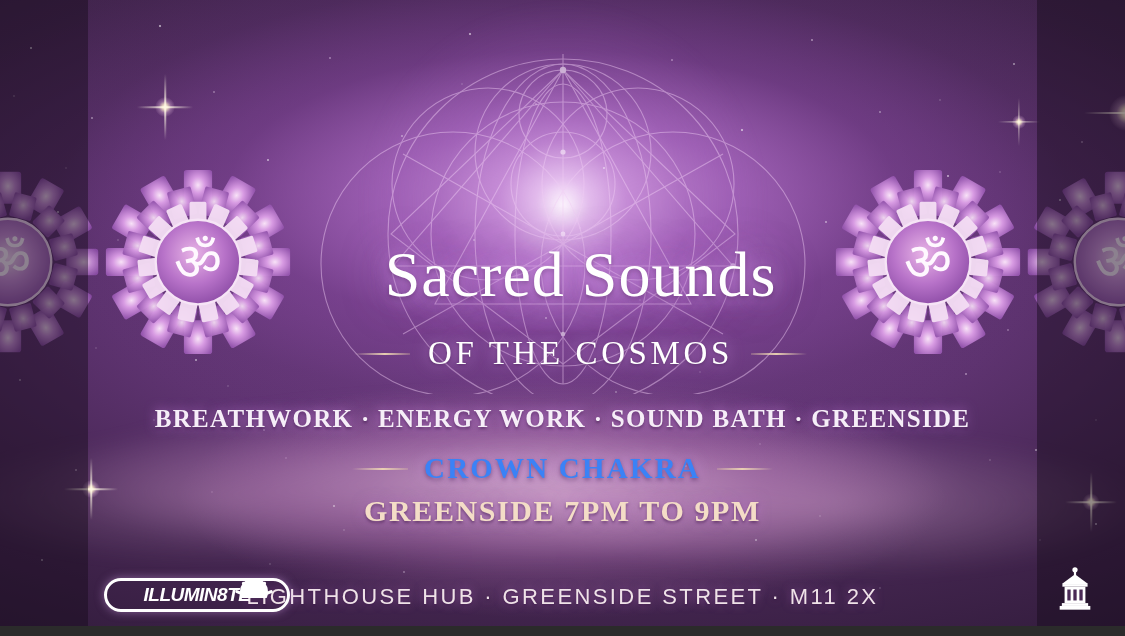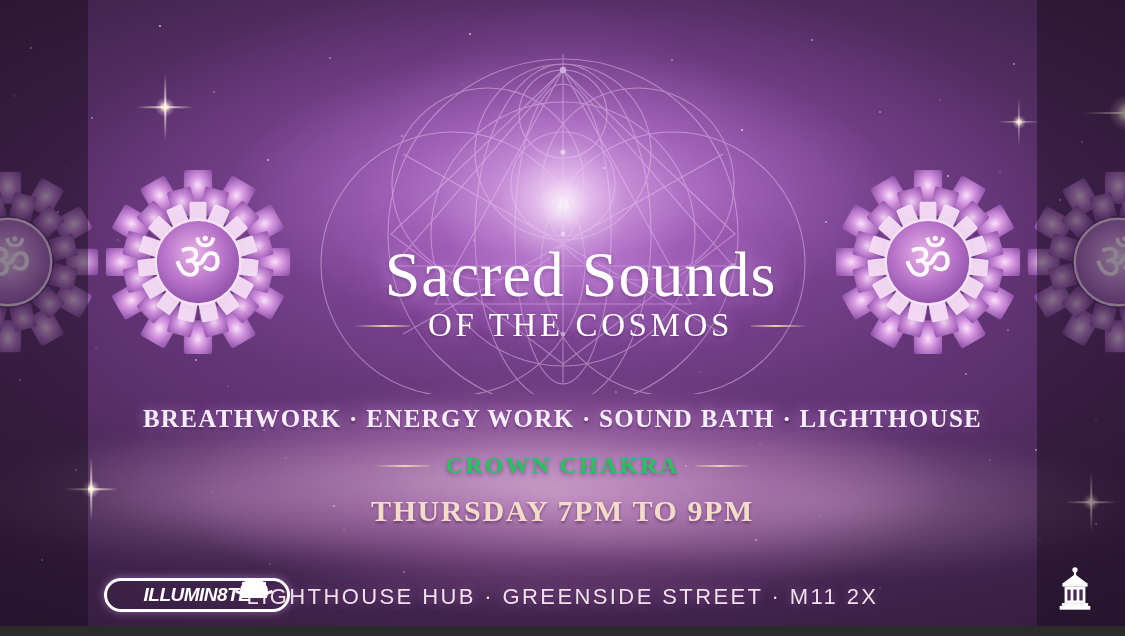--- a/index.html
+++ b/index.html
@@ -170,21 +170,21 @@
 
   .title-block{ position:absolute; left:0; right:0; top:243px; text-align:center;padding-left:36px; }
   .title-main{
     font-family:"Liberation Serif", serif;
     font-size:64px; font-weight:400; letter-spacing:1px;
     color:#ffffff; line-height:1;
     text-shadow:0 0 22px rgba(215,155,235,.9), 0 0 46px rgba(160,90,190,.65), 0 2px 4px rgba(50,15,60,.45);
   }
   .subtitle-row{
     display:flex; align-items:center; justify-content:center; gap:18px;
-    margin-top:0;
+    margin-top:28px;
   }
   .rule{
     width:56px; height:2px;
     background:linear-gradient(90deg, rgba(226,196,160,0) 0%, rgba(238,214,180,.95) 55%, rgba(226,196,160,.25) 100%);
   }
   .rule.flip{ transform:scaleX(-1); }
   .title-sub{
     font-family:"Liberation Serif", serif;
     font-size:33px; letter-spacing:3.6px; color:#ffffff;
     text-shadow:0 0 16px rgba(205,145,225,.85), 0 1px 3px rgba(50,15,60,.5);
@@ -197,21 +197,21 @@
     color:#f6eef8;
     text-shadow:0 0 12px rgba(190,120,215,.8), 0 2px 3px rgba(45,12,55,.55);
   }
 
   .chakra-row{
     position:absolute; left:0; right:0; top:452px;
     display:flex; align-items:center; justify-content:center; gap:16px;
   }
   .chakra-name{
     font-family:"Liberation Serif", serif;
-    font-size:24px; font-weight:700; letter-spacing:2.2px; color:#22c55e;
+    font-size:29px; font-weight:700; letter-spacing:2.2px; color:#3b82f6;
     text-shadow:0 0 16px rgba(200,140,225,.85), 0 2px 4px rgba(45,12,55,.5);
   }
   .time{
     position:absolute; left:0; right:0; top:494px; text-align:center;
     font-family:"Liberation Serif", serif;
     font-size:30px; font-weight:700; letter-spacing:1.6px;
     color:#f4ddc7;
     text-shadow:0 0 14px rgba(180,110,200,.7), 0 2px 3px rgba(45,12,55,.55);
   }
 
@@ -578,29 +578,29 @@
 
   <div class="title-block">
     <div class="title-main">Sacred Sounds</div>
     <div class="subtitle-row">
       <span class="rule"></span>
       <span class="title-sub">OF THE COSMOS</span>
       <span class="rule flip"></span>
     </div>
   </div>
 
-  <div class="services">BREATHWORK · ENERGY WORK · SOUND BATH · LIGHTHOUSE</div>
+  <div class="services">BREATHWORK · ENERGY WORK · SOUND BATH · GREENSIDE</div>
 
   <div class="chakra-row">
     <span class="rule"></span>
     <span class="chakra-name">CROWN CHAKRA</span>
     <span class="rule flip"></span>
   </div>
 
-  <div class="time">THURSDAY 7PM TO 9PM</div>
+  <div class="time">GREENSIDE 7PM TO 9PM</div>
 
   <div class="venue">LIGHTHOUSE HUB · GREENSIDE STREET · M11 2X</div>
 
   <div class="logo-illum">
     <div class="sun">
       <div class="r" style="transform:translate(-50%,-50%) rotate(0deg);"></div>
       <div class="r" style="transform:translate(-50%,-50%) rotate(-35deg);"></div>
       <div class="r" style="transform:translate(-50%,-50%) rotate(35deg);"></div>
       <div class="r" style="transform:translate(-50%,-50%) rotate(-68deg);"></div>
       <div class="r" style="transform:translate(-50%,-50%) rotate(68deg);"></div>

